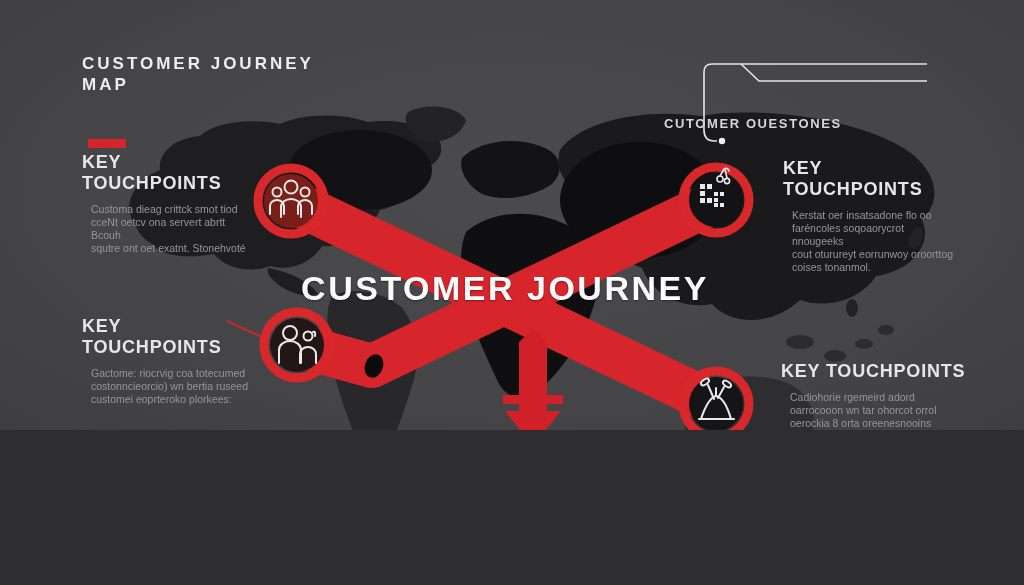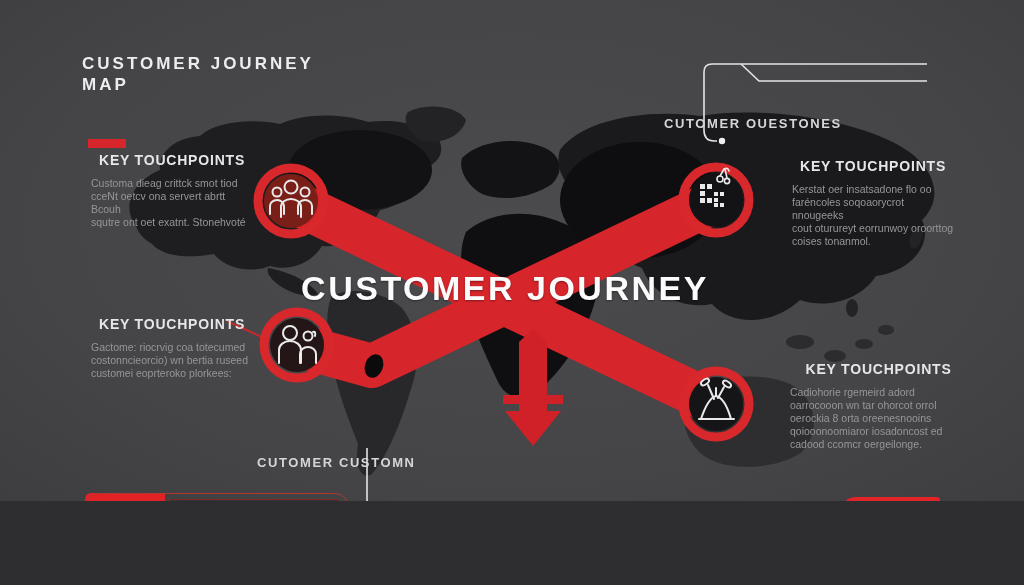--- a/index.html
+++ b/index.html
@@ -1,27 +1,27 @@
 <!DOCTYPE html>
 <html><head>
 <meta charset="utf-8">
 <style>
   html,body{margin:0;padding:0;background:#2e2e30;}
   .canvas{
-    position:relative;width:1024px;height:501px;overflow:hidden;
+    position:relative;width:1024px;height:430px;overflow:hidden;
     background:radial-gradient(ellipse at 50% 45%, #4b4b4e 0%, #454548 65%, #3e3e41 100%);
     font-family:"Liberation Sans", sans-serif;
   }
   .layer{position:absolute;inset:0;}
   .abs{position:absolute;}
   .brand{left:82px;top:53px;font-size:17px;font-weight:800;letter-spacing:3px;
          color:#ededee;line-height:21px;white-space:pre-line;}
   .dash{left:88px;top:139px;width:38px;height:9px;background:#d6252b;}
   .tp{width:180px;}
-  .tp h3{margin:0 0 7px 0;font-size:14px;font-weight:800;letter-spacing:.8px;color:#e6e6e8;text-align:center;}
+  .tp h3{margin:0 0 7px 0;font-size:18px;font-weight:800;letter-spacing:.8px;color:#e6e6e8;}
   .tp p{margin:9px;font-size:10.5px;line-height:13px;color:#96969a;white-space:pre-line;}
   .tp-tl{left:82px;top:152px;}
   .tp-tr{left:783px;top:158px;}
   .tp-bl{left:82px;top:316px;}
   .tp-br{left:781px;top:361px;width:195px;}
   .center-title{left:505px;top:269px;transform:translateX(-50%);
     font-size:34px;font-weight:800;letter-spacing:2.5px;color:#fbfbfb;white-space:nowrap;
     text-shadow:0 1px 2px rgba(0,0,0,.4);}
   .mini-label{font-size:13px;font-weight:700;letter-spacing:1.6px;color:#d6d6d8;white-space:nowrap;}
   .lbl-tr{left:664px;top:116px;}

